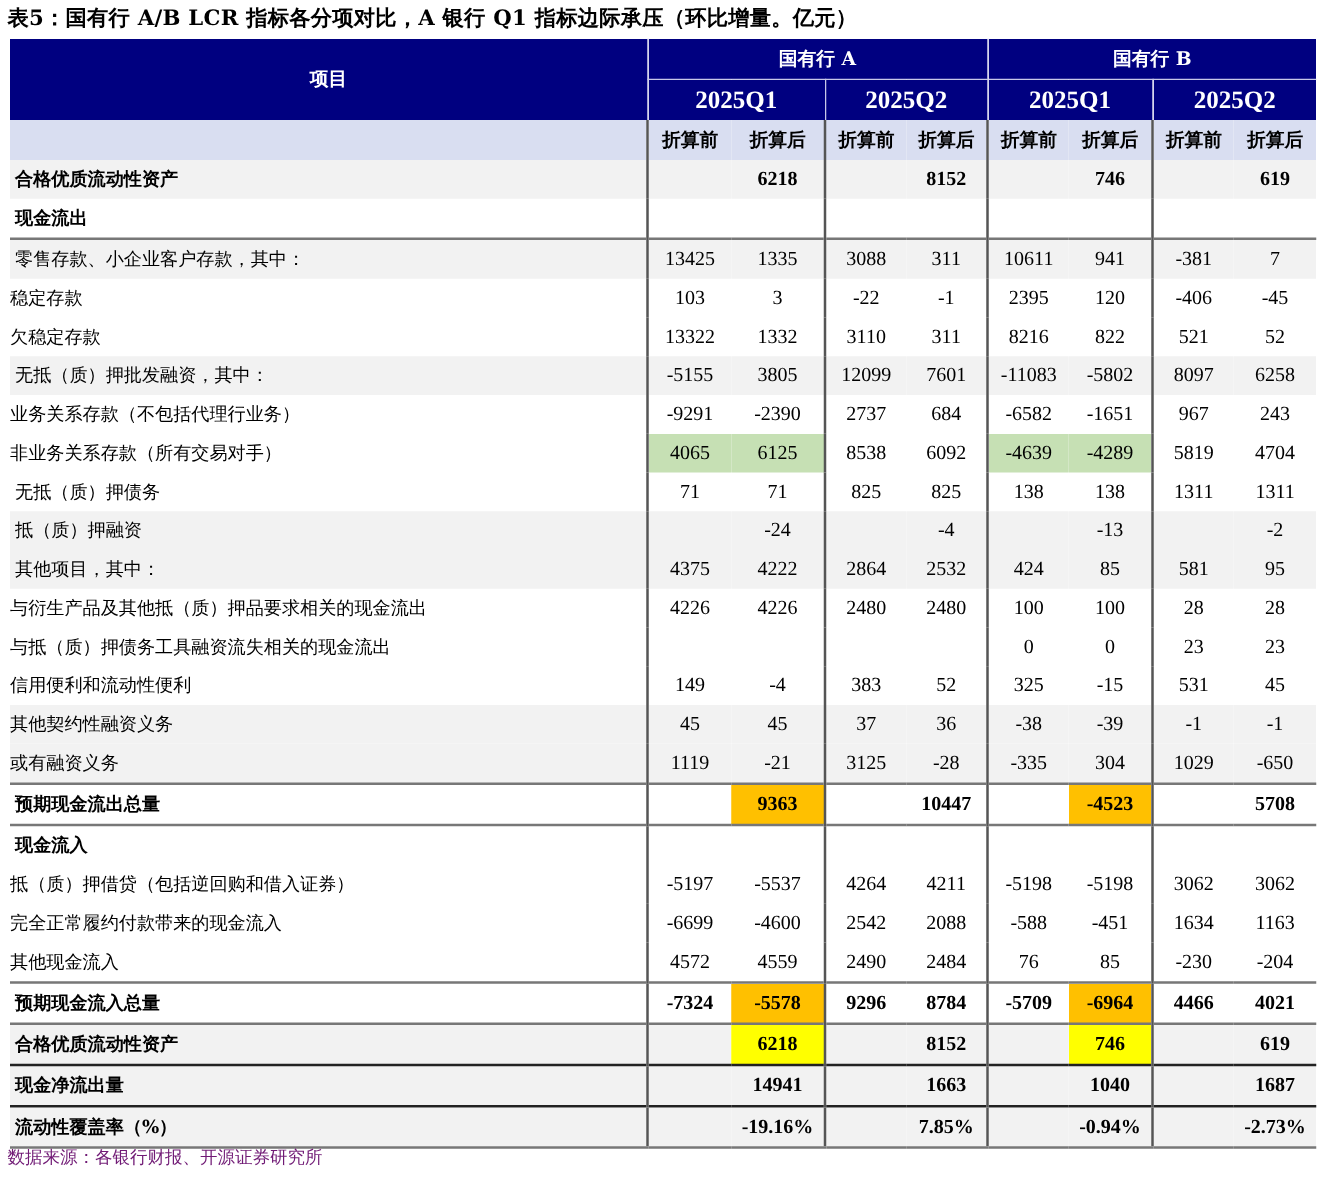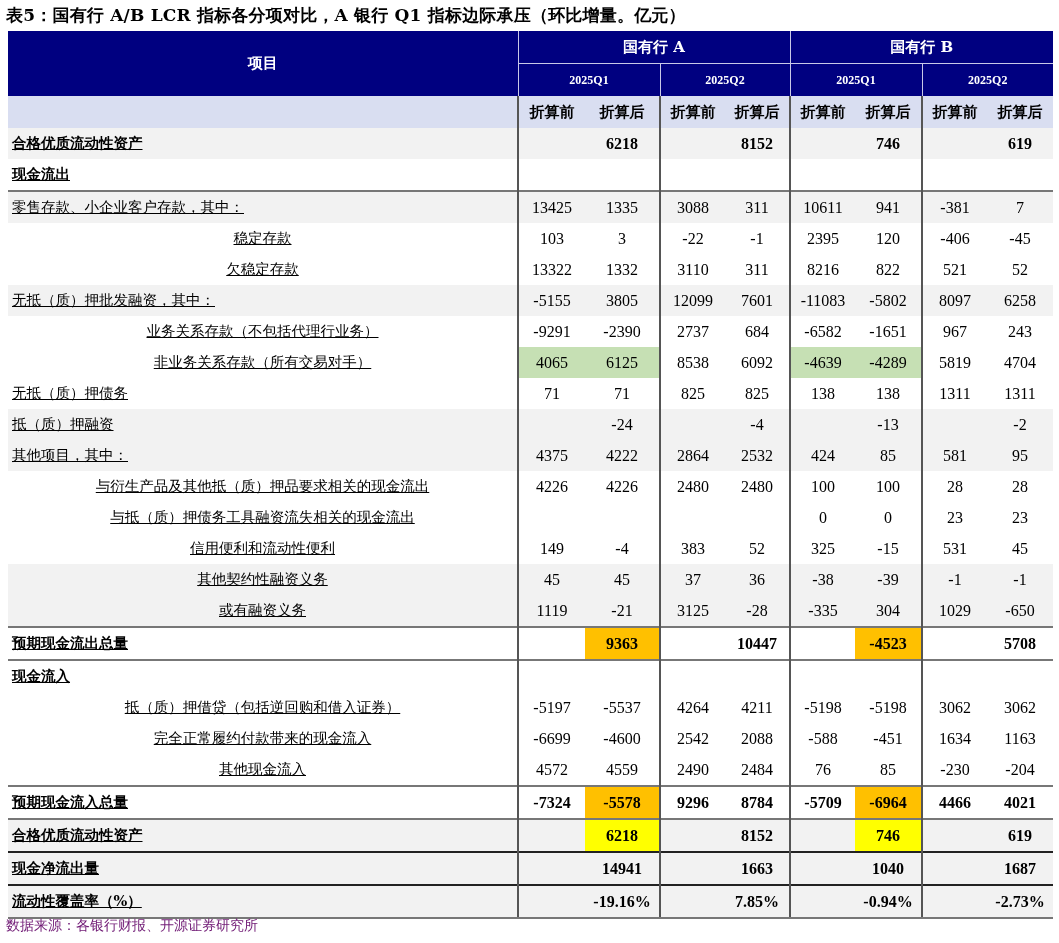--- a/index.html
+++ b/index.html
@@ -9,25 +9,25 @@
            font-size: 17px; font-weight: bold; color: #000000; white-space: nowrap;
            font-family: "DejaVu Serif", "Liberation Serif", serif; letter-spacing: 0.2px; }
   table { position: absolute; left: 8px; top: 31px; border-collapse: collapse;
           table-layout: fixed; width: 1045px; }
   td, th { padding: 0; font-size: 15px; text-align: center; vertical-align: middle;
            white-space: nowrap; overflow: hidden; }
   .num { font-family: "Liberation Serif", "DejaVu Serif", serif; font-size: 16px; }
   .hdr th { background: #000080; color: #ffffff; font-weight: bold; height: 32px; }
   .hdr th.grp { border-bottom: 1px solid #c8c8e8; }
   .hdr th.vsep { border-left: 1px solid #c8c8e8; margin-top: 48px; }
-  .hdr .q { font-family: "Liberation Serif", "DejaVu Serif", serif; font-size: 12px; }
+  .hdr .q { font-family: "Liberation Serif", "DejaVu Serif", serif; font-size: 20px; }
   .sub td { background: #d9def1; height: 32px; font-weight: bold; font-size: 15px; }
   tr.row td { height: 31px; }
-  td.lbl { text-align: left; padding-left: 4px; font-size: 14.5px; text-decoration: underline; }
-  td.lbl.c { text-align: center; padding-left: 0; }
+  td.lbl { text-align: left; padding-left: 4px; font-size: 14.5px; }
+  td.lbl.c { text-align: left; padding-left: 0; }
   td.lbl.b { font-weight: bold; }
   .g { background: #f2f2f2; }
   .w { background: #ffffff; }
   .vl { border-left: 2px solid #555; }
   .bt td { border-top: 2px solid #777; }
   .btb td { border-top: 2px solid #222; }
   .bb td { border-bottom: 2px solid #777; }
   .bold { font-weight: bold; }
   .hl-green { background: #c6e0b4 !important; }
   .hl-orange { background: #ffc000 !important; }

